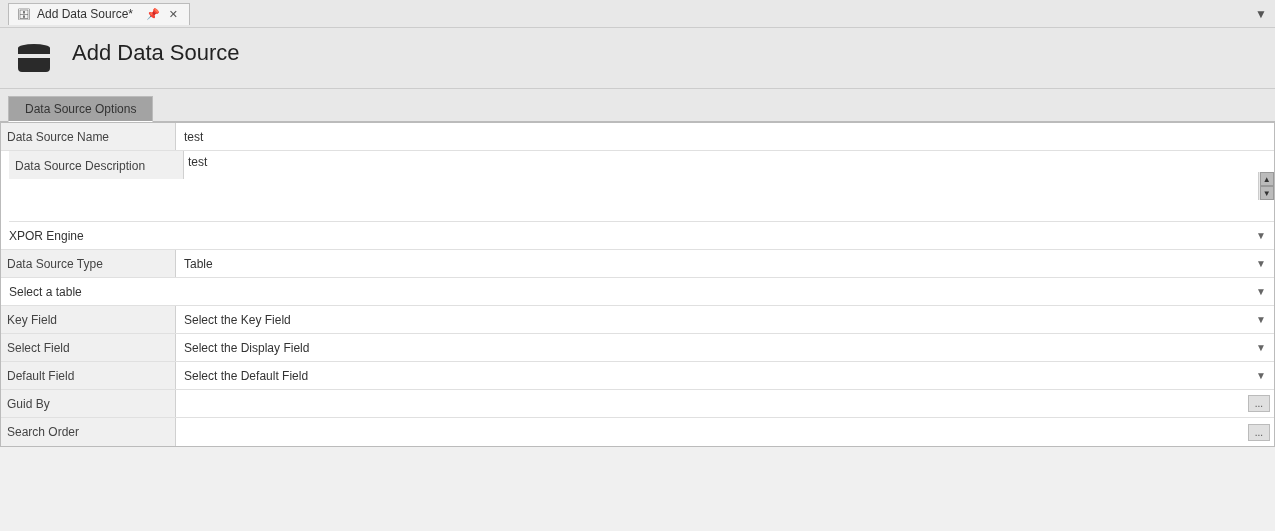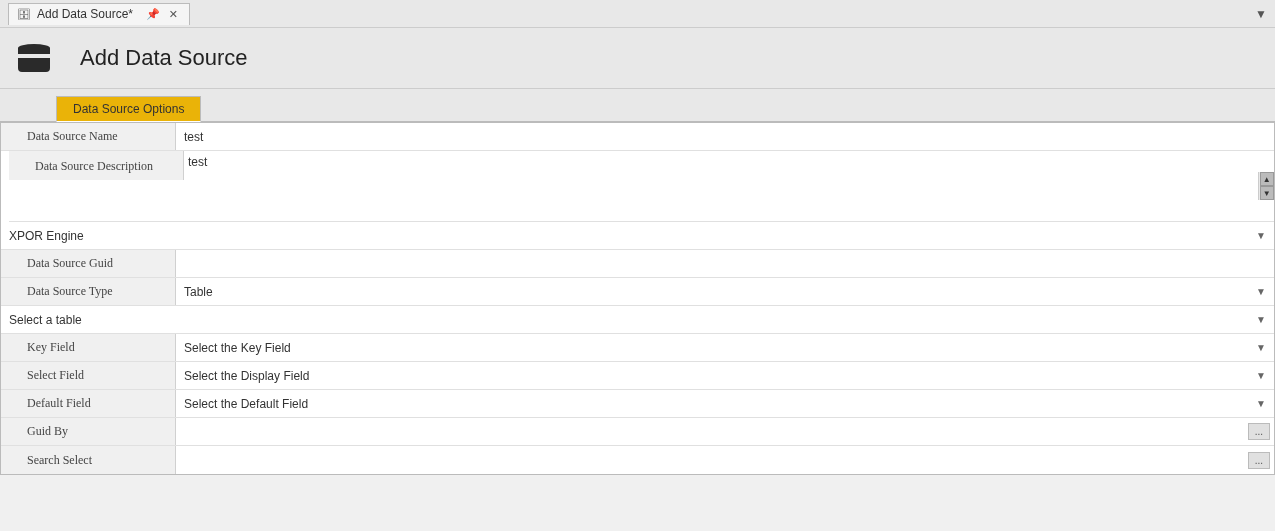--- a/index.html
+++ b/index.html
@@ -49,22 +49,21 @@
       color: #555;
       font-size: 12px;
       cursor: pointer;
     }
 
     
     .page-header {
       background: #e8e8e8;
       padding: 12px 16px;
       display: flex;
-      align-items: center;
-      gap: 28px;
+      gap: 20px;
       border-bottom: 1px solid #ccc;
     }
     .db-icon {
       width: 36px;
       height: 36px;
       display: flex;
       flex-direction: column;
       align-items: center;
       justify-content: center;
       gap: 2px;
@@ -100,24 +99,23 @@
       background: #f5f5f5;
       border: 1px solid #bbb;
       border-bottom: 1px solid #f5f5f5;
       cursor: pointer;
       font-size: 12px;
       color: #333;
       position: relative;
       bottom: -1px;
     }
     .tab-item.active {
-      background: #eab308;
+      background: #a3a3a3;
       border-bottom: 1px solid #fff;
       z-index: 1;
-      margin-left: 48px;
     }
 
     
     .form-area {
       background: #fff;
       border: 1px solid #bbb;
       margin: 0;
       padding: 0;
     }
 
@@ -127,28 +125,27 @@
       border-bottom: 1px solid #e0e0e0;
       min-height: 28px;
     }
     .form-row:last-child {
       border-bottom: none;
     }
 
     .form-label {
       width: 175px;
       min-width: 175px;
-      padding: 6px 26px;
+      padding: 6px 6px;
       background: #f0f0f0;
       border-right: 1px solid #d0d0d0;
       color: #444;
       font-size: 12px;
       display: flex;
       align-items: center;
-      font-family: Liberation Serif, serif;
     }
 
     .form-control {
       flex: 1;
       padding: 0 4px;
       display: flex;
       align-items: center;
     }
 
     .form-control input[type="text"] {
@@ -319,28 +316,20 @@
     <div class="form-control">
       <div class="select-wrapper">
         <select>
           <option>XPOR Engine</option>
         </select>
         <span class="select-arrow">▼</span>
       </div>
     </div>
   </div>
 
-  <div class="form-row">
-    <div class="form-label">
-      <span>Data Source Guid</span>
-    </div>
-    <div class="form-control">
-      <input type="text" style="">
-    </div>
-  </div>
 
   <div class="form-row">
     <div class="form-label">
       <span>Data Source Type</span>
     </div>
     <div class="form-control">
       <div class="select-wrapper">
         <select>
           <option>Table</option>
         </select>
@@ -407,21 +396,21 @@
       <span>Guid By</span>
     </div>
     <div class="form-control" style="justify-content: flex-end; padding: 2px 2px;">
       <input type="text" class="order-by-input" style="">
       <button class="btn-dots">...</button>
     </div>
   </div>
 
   <div class="form-row">
     <div class="form-label">
-      <span>Search Select</span>
+      <span>Search Order</span>
     </div>
     <div class="form-control" style="justify-content: flex-end; padding: 2px 2px;">
       <input type="text" class="order-by-input" style="">
       <button class="btn-dots">...</button>
     </div>
   </div>
 
 </div>
 
 </body></html>

